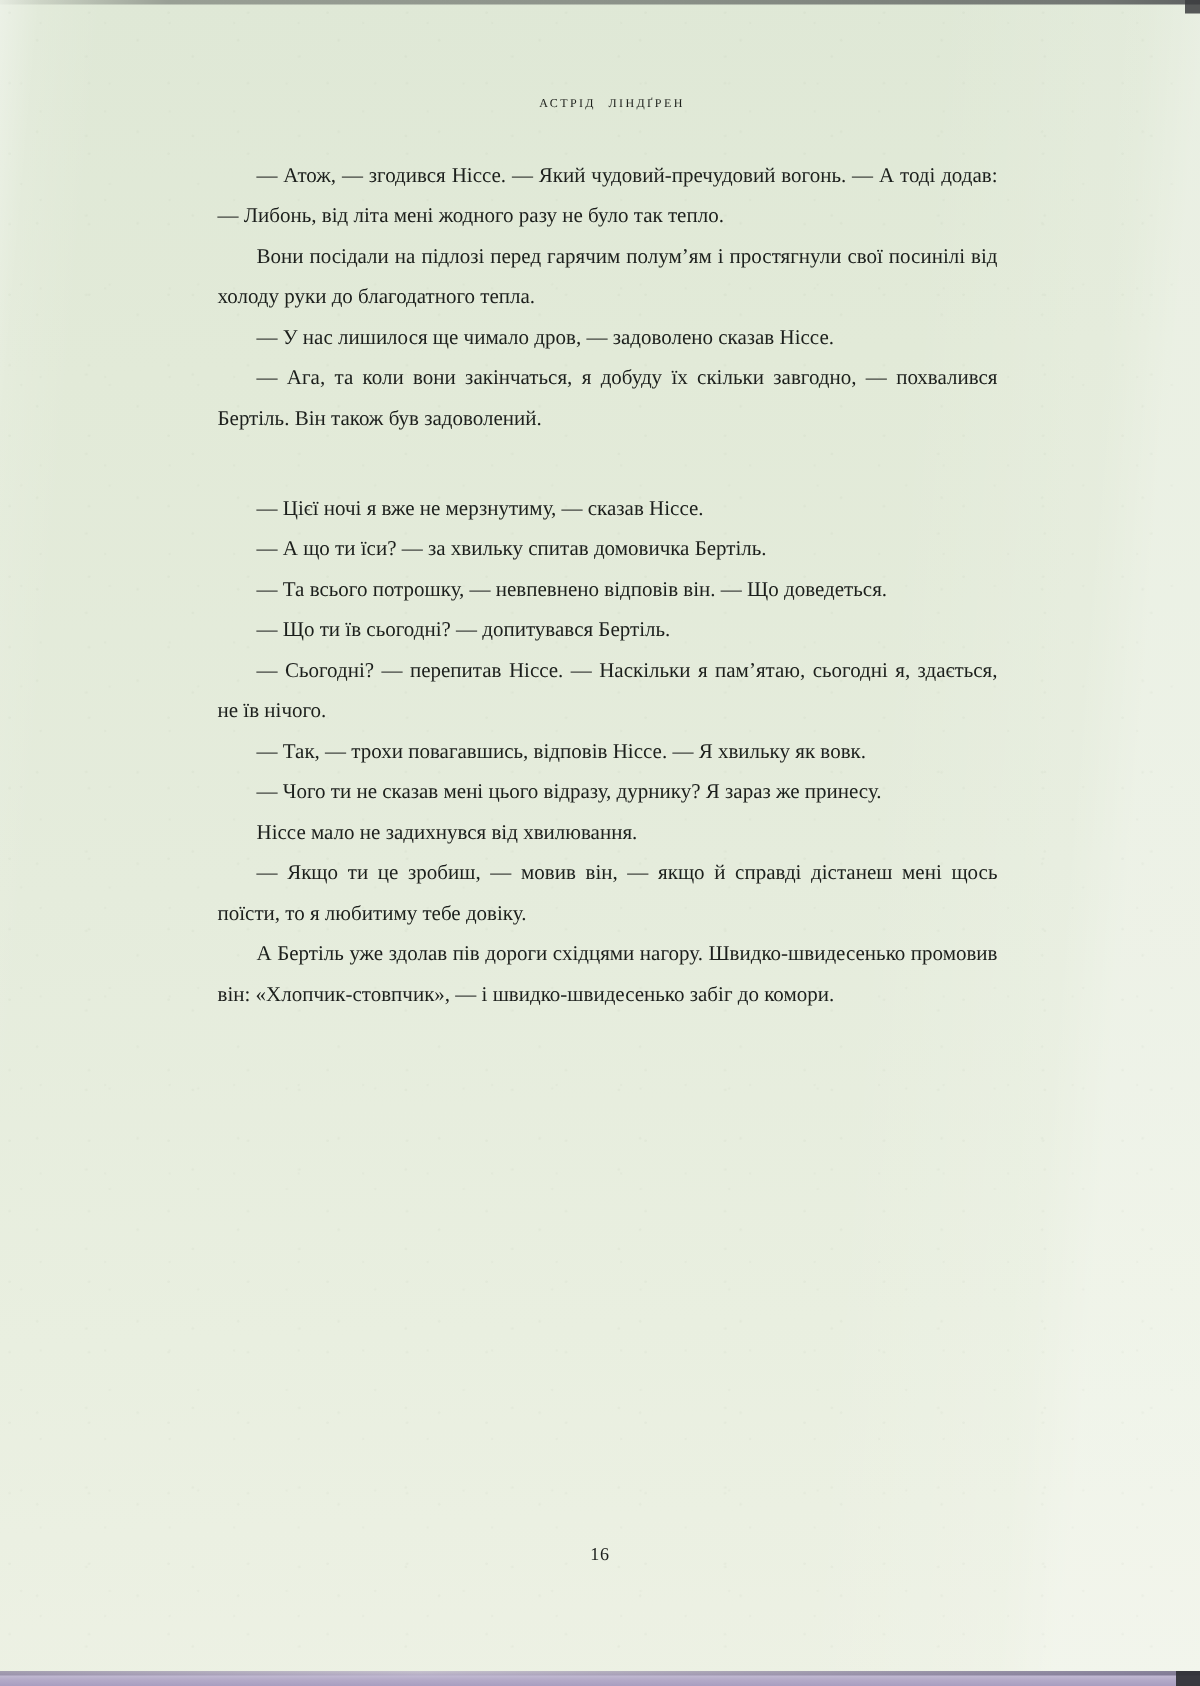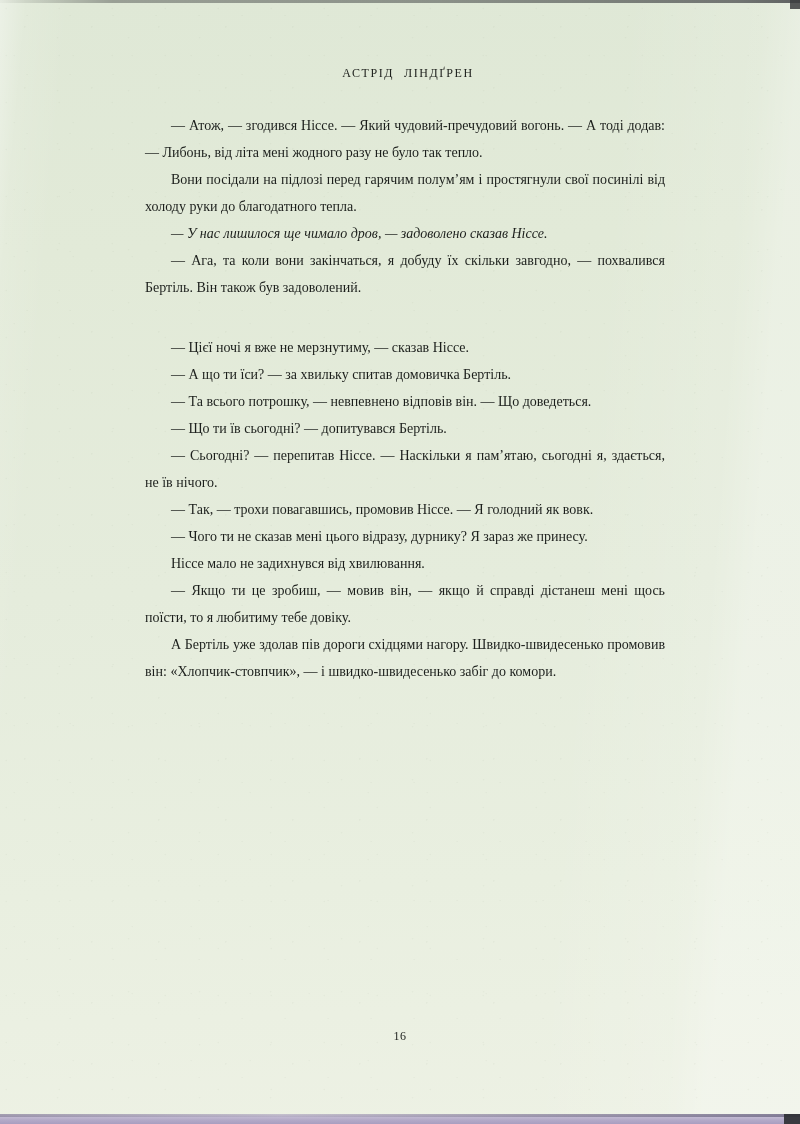--- a/index.html
+++ b/index.html
@@ -88,21 +88,21 @@
 
   .page-body {
     position: absolute;
     left: 145px;
     top: 62px;
     width: 520px;
   }
 
   .running-head {
     text-align: center;
-    font-size: 17px;
+    font-size: 11px;
     letter-spacing: 1.6px;
     color: #20231f;
     font-variant: small-caps;
     text-transform: lowercase;
     margin: 0 0 30px 0;
     padding-left: 6px;
     word-spacing: 4px;
   }
   .running-head::first-letter { font-size: 1em; }
 
@@ -156,28 +156,28 @@
   <div class="scan-edge-top"></div>
   <div class="scan-edge-corner"></div>
 
   <div class="page-body">
 
     <div class="running-head">Астрід Ліндґрен</div>
 
     <div class="text-block">
       <p class="para" style="text-align-last: left;">— Атож, — згодився Ніссе. — Який чудовий-пречудовий вогонь. — А тоді додав: — Либонь, від літа мені жодного разу не було так тепло.</p>
       <p class="para" style="text-align-last: left;">Вони посідали на підлозі перед гарячим полум’ям і простягнули свої посинілі від холоду руки до благодатного тепла.</p>
-      <p class="para" style="text-align-last: left; font-style: italic;">— У нас лишилося ще чимало дров, — задоволено сказав Ніссе.</p>
+      <p class="para" style="text-align-last: left;">— У нас лишилося ще чимало дров, — задоволено сказав Ніссе.</p>
       <p class="para" style="text-align-last: left;">— Ага, та коли вони закінчаться, я добуду їх скільки завгодно, — похвалився Бертіль. Він також був задоволений.</p>
       <p class="para" style="text-align-last: left; margin-top: 33px;">— Цієї ночі я вже не мерзнутиму, — сказав Ніссе.</p>
       <p class="para" style="text-align-last: left;">— А що ти їси? — за хвильку спитав домовичка Бертіль.</p>
       <p class="para" style="text-align-last: left;">— Та всього потрошку, — невпевнено відповів він. — Що доведеться.</p>
       <p class="para" style="text-align-last: left;">— Що ти їв сьогодні? — допитувався Бертіль.</p>
       <p class="para" style="text-align-last: left;">— Сьогодні? — перепитав Ніссе. — Наскільки я пам’ятаю, сьогодні я, здається, не їв нічого.</p>
-      <p class="para" style="text-align-last: left;">— Так, — трохи повагавшись, промовив Ніссе. — Я голодний як вовк.</p>
+      <p class="para" style="text-align-last: left;">— Так, — трохи повагавшись, відповів Ніссе. — Я хвильку як вовк.</p>
       <p class="para" style="text-align-last: left;">— Чого ти не сказав мені цього відразу, дурнику? Я зараз же принесу.</p>
       <p class="para" style="text-align-last: left;">Ніссе мало не задихнувся від хвилювання.</p>
       <p class="para" style="text-align-last: left;">— Якщо ти це зробиш, — мовив він, — якщо й справді дістанеш мені щось поїсти, то я любитиму тебе довіку.</p>
       <p class="para" style="text-align-last: left;">А Бертіль уже здолав пів дороги східцями нагору. Швидко-швидесенько промовив він: «Хлопчик-стовпчик», — і швидко-швидесенько забіг до комори.</p>
     </div>
   </div>
 
   <div class="page-number">16</div>
 
   <div class="paper-noise"></div>

